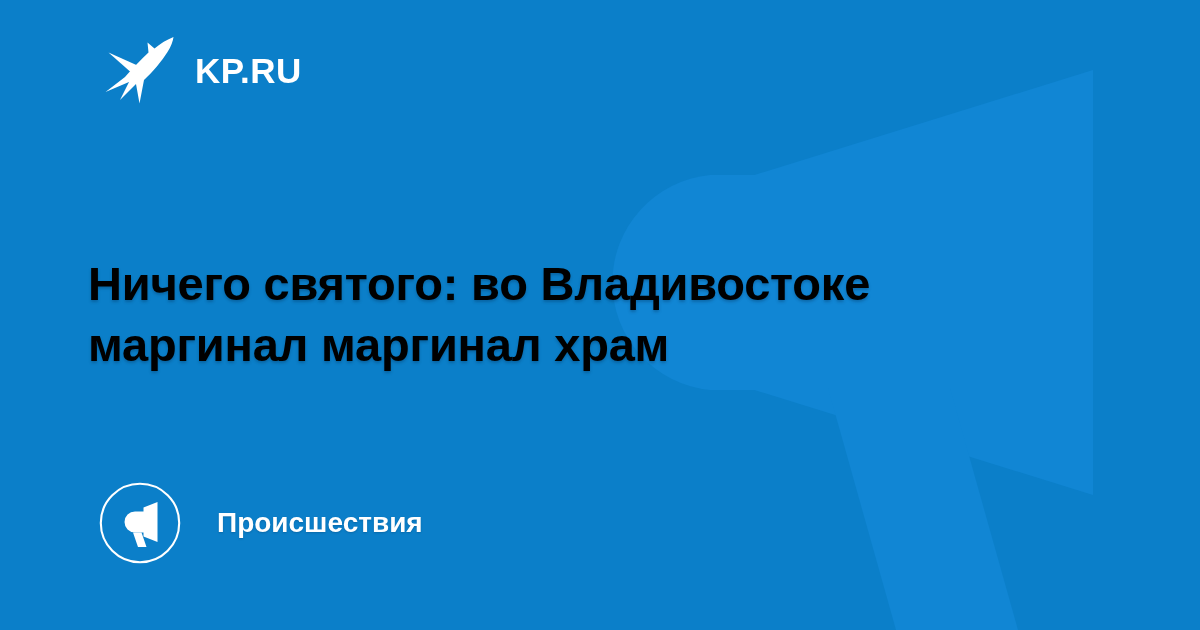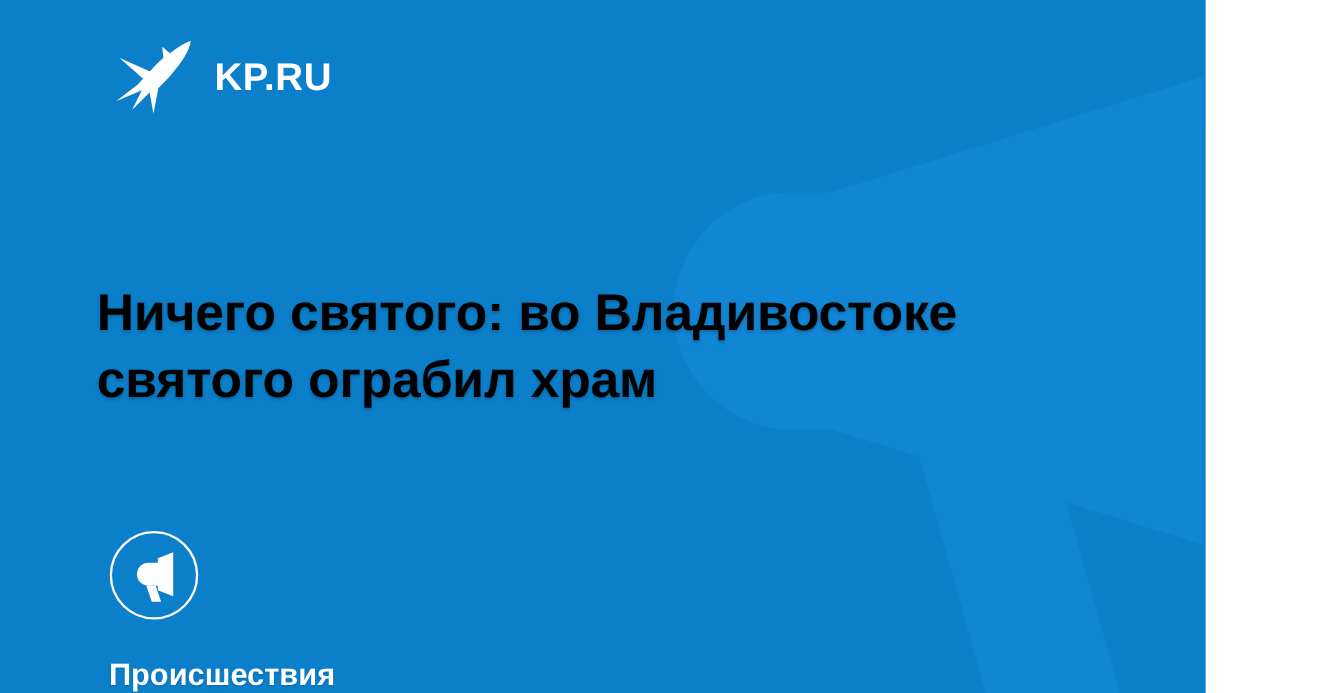--- a/index.html
+++ b/index.html
@@ -7,21 +7,21 @@
     margin: 0;
     padding: 0;
     background: #ffffff;
   }
   body {
     font-family: "Liberation Sans", "DejaVu Sans", sans-serif;
   }
 
   .card {
     position: relative;
-    width: 1096px;
+    width: 1200px;
     height: 630px;
     overflow: hidden;
     background: #0b7fc9;
   }
 
   
   .watermark {
     position: absolute;
     inset: 0;
     width: 1200px;
@@ -67,24 +67,23 @@
     text-shadow: 0 2px 3px rgba(0, 40, 75, 0.30);
   }
   .headline-line { display: block; }
 
   
   .category {
     position: absolute;
     left: 99px;
     top: 482px;
     display: flex;
-    align-items: flex-start;
+    align-items: center;
     gap: 36px;
     height: 82px;
-    flex-direction: column;
   }
   .category-icon {
     width: 82px;
     height: 82px;
     flex: 0 0 82px;
     display: block;
   }
   .category-label {
     color: #ffffff;
     font-size: 28px;
@@ -134,21 +133,21 @@
                  L 39.0 33.5
                  L 31.0 41.0
                  Z"></path>
       </g>
     </svg>
     <span class="brand-name">KP.RU</span>
   </div>
 
   <h1 class="headline">
     <span class="headline-line">Ничего святого: во Владивостоке</span>
-    <span class="headline-line">святого ограбил храм</span>
+    <span class="headline-line">маргинал маргинал храм</span>
   </h1>
 
   <div class="category">
     <svg class="category-icon" viewBox="0 0 82 82" xmlns="http://www.w3.org/2000/svg" aria-hidden="true">
       <circle cx="41" cy="41" r="39.2" fill="none" stroke="#ffffff" stroke-width="2.1"></circle>
       <g fill="#ffffff">
 
         <path d="M 44.5 25.5 L 58.5 20.0 L 58.5 60.0 L 44.5 54.5 Z"></path>
 
         <path d="M 36.0 29.5

